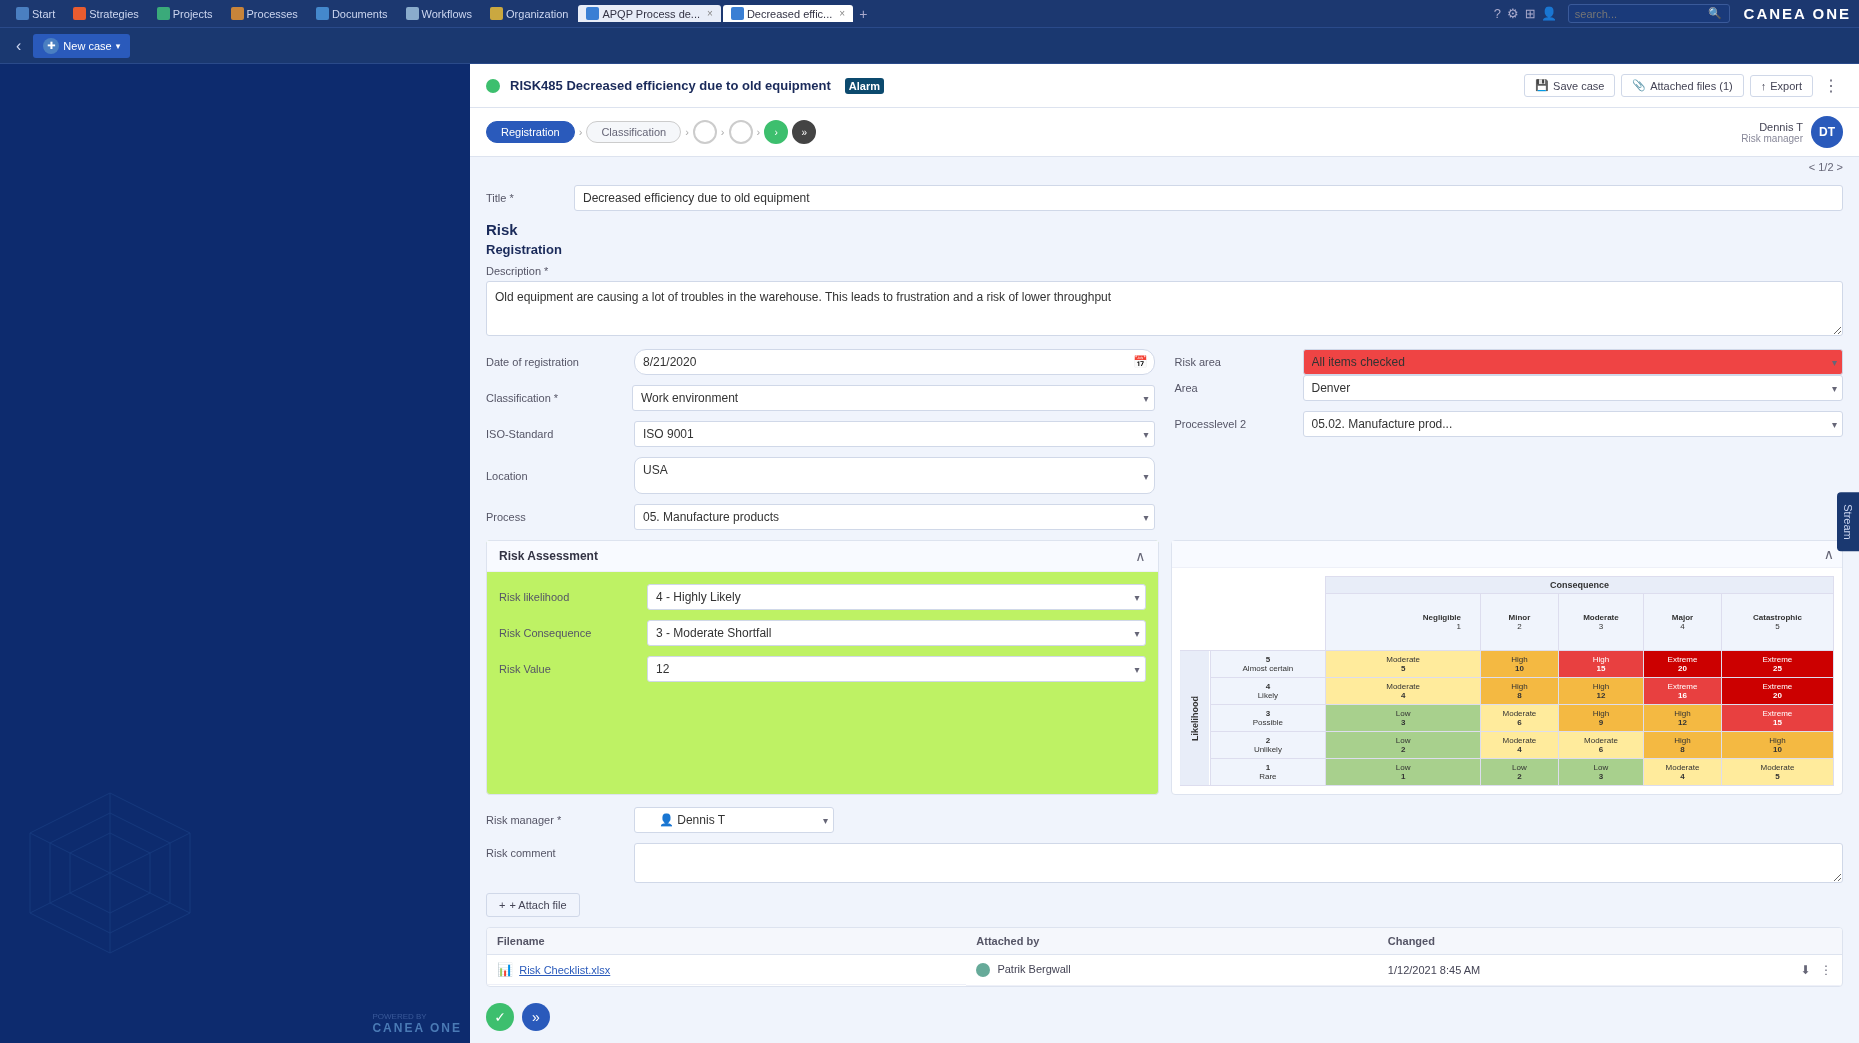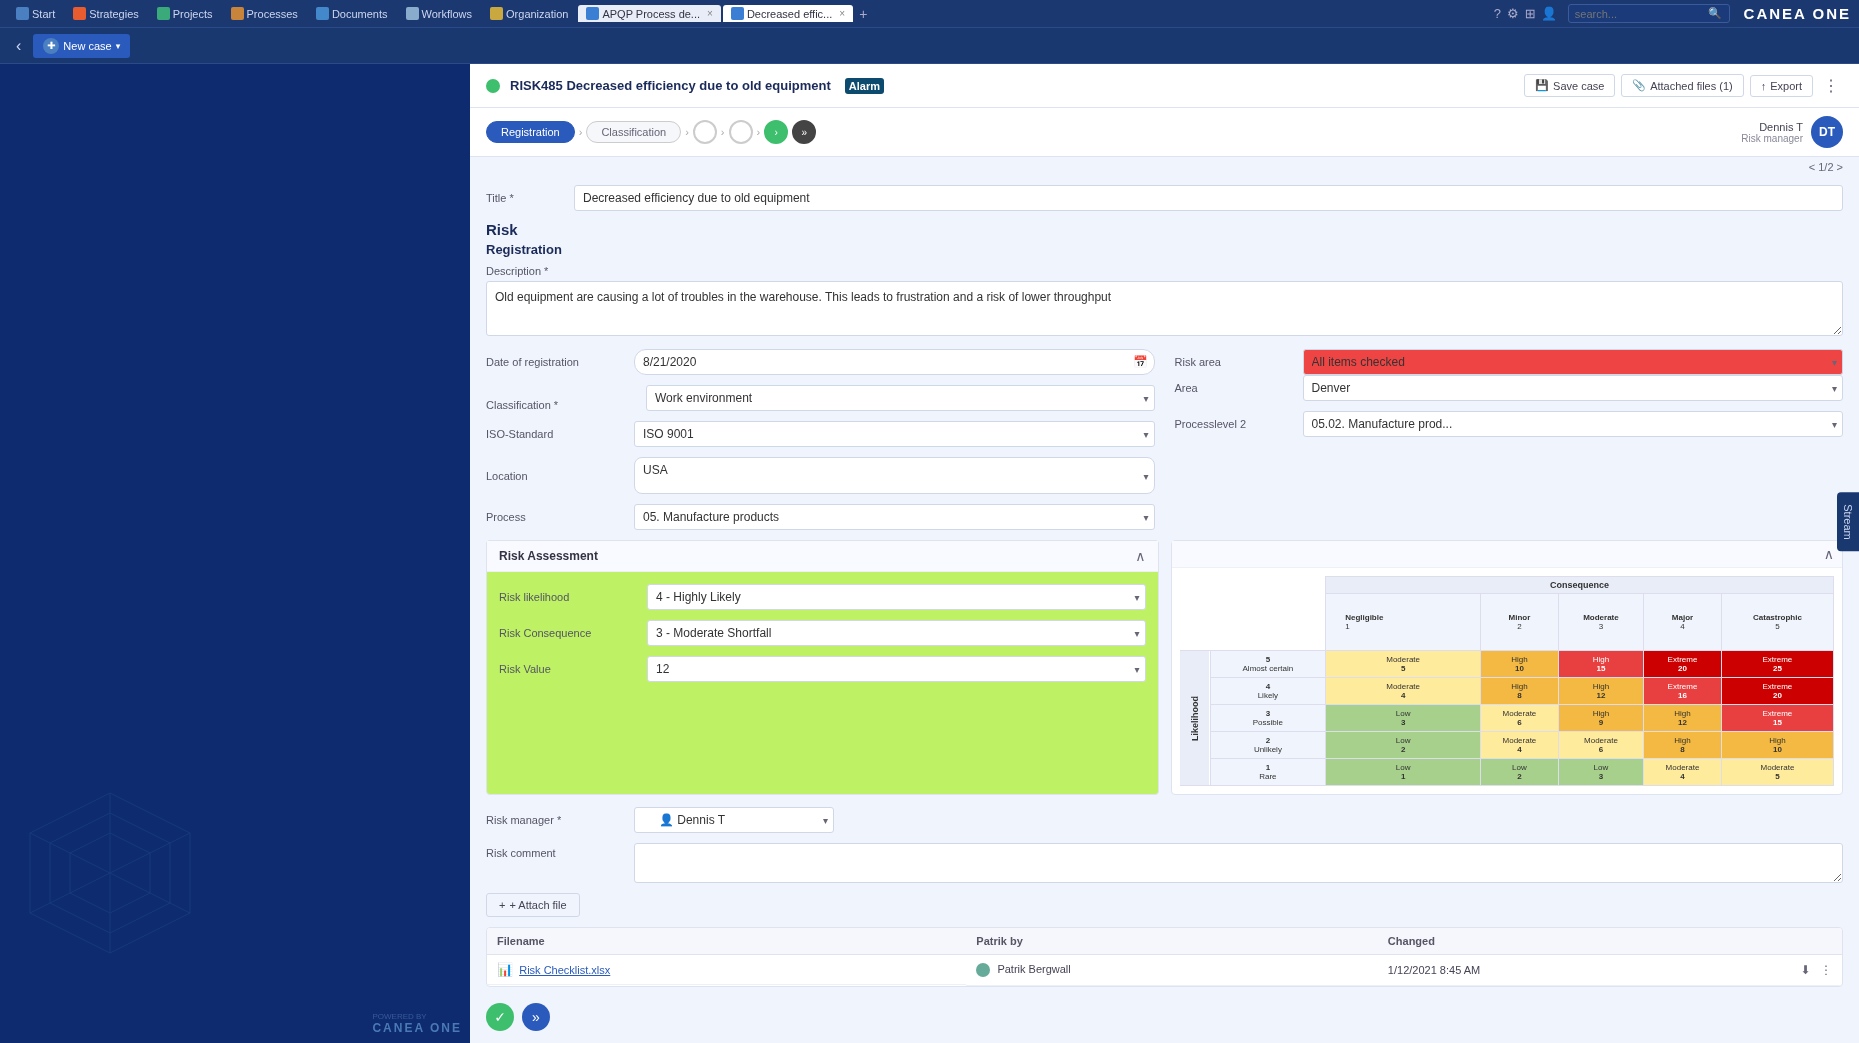--- a/index.html
+++ b/index.html
@@ -178,21 +178,21 @@
         <div>
 
           <div style="display:flex;align-items:center;margin-bottom:10px;gap:8px;">
             <span style="font-size:11px;color:#556;min-width:140px;">Date of registration</span>
             <div style="flex:1;position:relative;">
               <input value="8/21/2020" style="width: 100%; border: 1px solid rgb(208, 216, 232); border-radius: 12px; padding: 5px 28px 5px 8px; font-size: 12px; background: rgb(255, 255, 255); color: rgb(51, 51, 51); outline: none;">
               <span style="position:absolute;right:6px;top:50%;transform:translateY(-50%);color:#667;font-size:12px;">📅</span>
             </div>
           </div>
 
-          <div style="display:flex;align-items:flex-end;margin-bottom:10px;gap:20px;">
+          <div style="display:flex;align-items:center;margin-bottom:10px;gap:6px;">
             <span style="font-size:11px;color:#556;min-width:140px;">Classification *</span>
             <div style="flex:1;position:relative;">
               <select style="width:100%;border:1px solid #d0d8e8;border-radius:3px;padding:5px 24px 5px 8px;font-size:12px;background:#fff;color:#333;outline:none;appearance:none;cursor:pointer;">
                 <option>Work environment</option>
               </select>
               <span style="position:absolute;right:6px;top:50%;transform:translateY(-50%);color:#667;font-size:10px;pointer-events:none;">▾</span>
             </div>
           </div>
 
           <div style="display:flex;align-items:center;margin-bottom:10px;gap:8px;">
@@ -310,21 +310,21 @@
             <table style="border-collapse:collapse;font-size:9px;width:100%;">
               <thead>
                 <tr>
                   <td style="border:none;background:#fff;" colspan="2"></td>
                   <td colspan="5" style="background:#e8edf8;font-weight:600;text-align:center;padding:3px;border:1px solid #dde;">
                     <span>Consequence</span>
                   </td>
                 </tr>
                 <tr>
                   <td style="border:none;" colspan="2"></td>
-                  <td style="background:#f0f4fc;font-weight:600;text-align:left;padding:19px;border:1px solid #dde;font-size:8px;">Negligible<br><span style="font-weight:normal;">1</span></td>
+                  <td style="background:#f0f4fc;font-weight:600;text-align:right;padding:19px;border:1px solid #dde;font-size:8px;">Negligible<br><span style="font-weight:normal;">1</span></td>
                   <td style="background:#f0f4fc;font-weight:600;text-align:center;padding:3px;border:1px solid #dde;font-size:8px;">Minor<br><span style="font-weight:normal;">2</span></td>
                   <td style="background:#f0f4fc;font-weight:600;text-align:center;padding:3px;border:1px solid #dde;font-size:8px;">Moderate<br><span style="font-weight:normal;">3</span></td>
                   <td style="background:#f0f4fc;font-weight:600;text-align:center;padding:3px;border:1px solid #dde;font-size:8px;">Major<br><span style="font-weight:normal;">4</span></td>
                   <td style="background:#f0f4fc;font-weight:600;text-align:center;padding:3px;border:1px solid #dde;font-size:8px;">Catastrophic<br><span style="font-weight:normal;">5</span></td>
                 </tr>
               </thead>
               <tbody id="matrix-body">
               <tr>
                     <td rowspan="5" style="background: rgb(232, 237, 248); font-weight: 600; writing-mode: vertical-rl; transform: rotate(180deg); font-size: 9px; padding: 4px 2px; border: 1px solid rgb(221, 221, 238); text-align: center; white-space: nowrap;">Likelihood</td>
                     <td style="background: rgb(240, 244, 252); font-size: 8px; text-align: center; padding: 3px; border: 1px solid rgb(221, 221, 238); white-space: nowrap; min-width: 40px;"><strong>5</strong><br>Almost certain</td>
@@ -390,21 +390,21 @@
       <button style="background:none;border:1px solid #d0d8e8;border-radius:3px;padding:5px 12px;cursor:pointer;font-size:11px;color:#445;display:flex;align-items:center;gap:4px;margin-bottom:10px;">
         <span>+</span>
         <span>+ Attach file</span>
       </button>
 
       <div style="background:#fff;border:1px solid #dde3ef;border-radius:4px;overflow:hidden;margin-bottom:12px;">
         <table style="width:100%;border-collapse:collapse;">
           <thead>
             <tr>
               <th style="background:#f5f7fc;font-size:11px;font-weight:600;color:#556;padding:7px 10px;border-bottom:1px solid #dde3ef;text-align:left;">Filename</th>
-              <th style="background:#f5f7fc;font-size:11px;font-weight:600;color:#556;padding:7px 10px;border-bottom:1px solid #dde3ef;text-align:left;">Patrik by</th>
+              <th style="background:#f5f7fc;font-size:11px;font-weight:600;color:#556;padding:7px 10px;border-bottom:1px solid #dde3ef;text-align:left;">Attached by</th>
               <th style="background:#f5f7fc;font-size:11px;font-weight:600;color:#556;padding:7px 10px;border-bottom:1px solid #dde3ef;text-align:left;">Changed</th>
               <th style="background:#f5f7fc;border-bottom:1px solid #dde3ef;width:60px;"></th>
             </tr>
           </thead>
           <tbody>
             <tr>
               <td style="padding:7px 10px;border-bottom:1px solid #eef0f8;font-size:11px;color:#445;display:flex;align-items:center;gap:6px;">
                 <span style="color:#4a8;font-size:13px;">📊</span>
                 <span style="color:#2a5abb;cursor:pointer;text-decoration:underline;">Risk Checklist.xlsx</span>
               </td>

